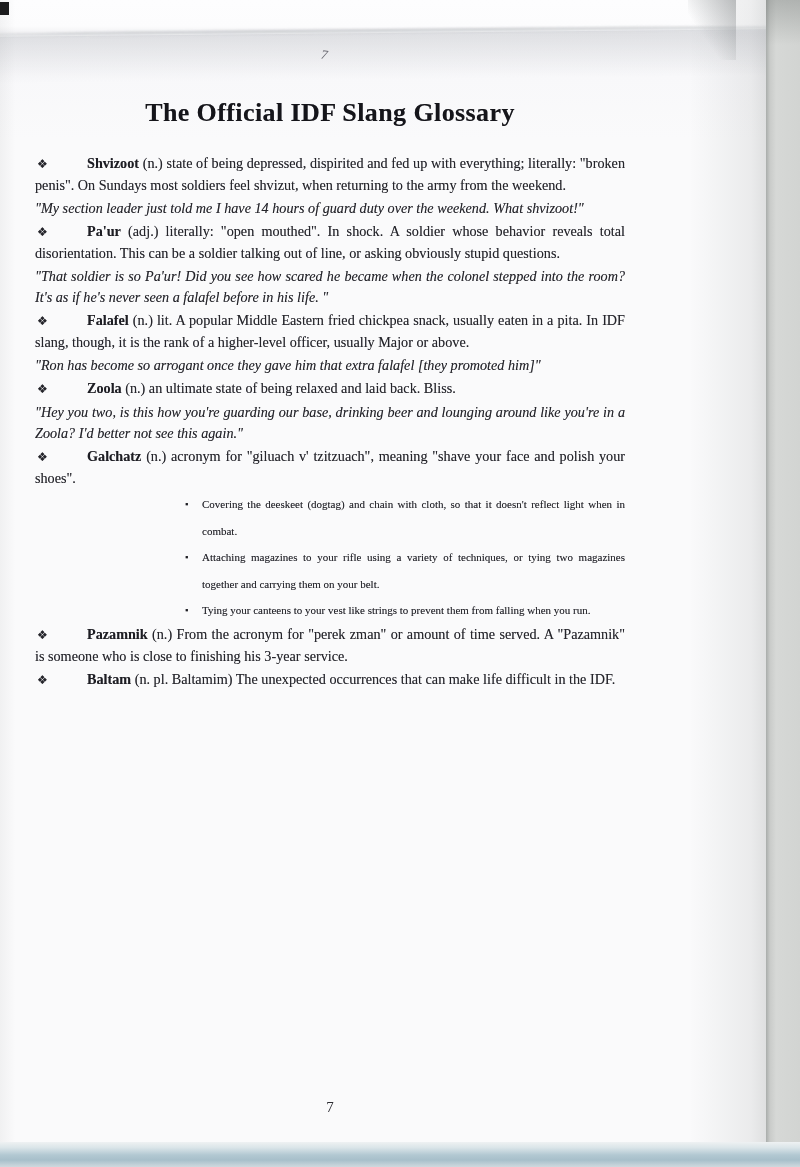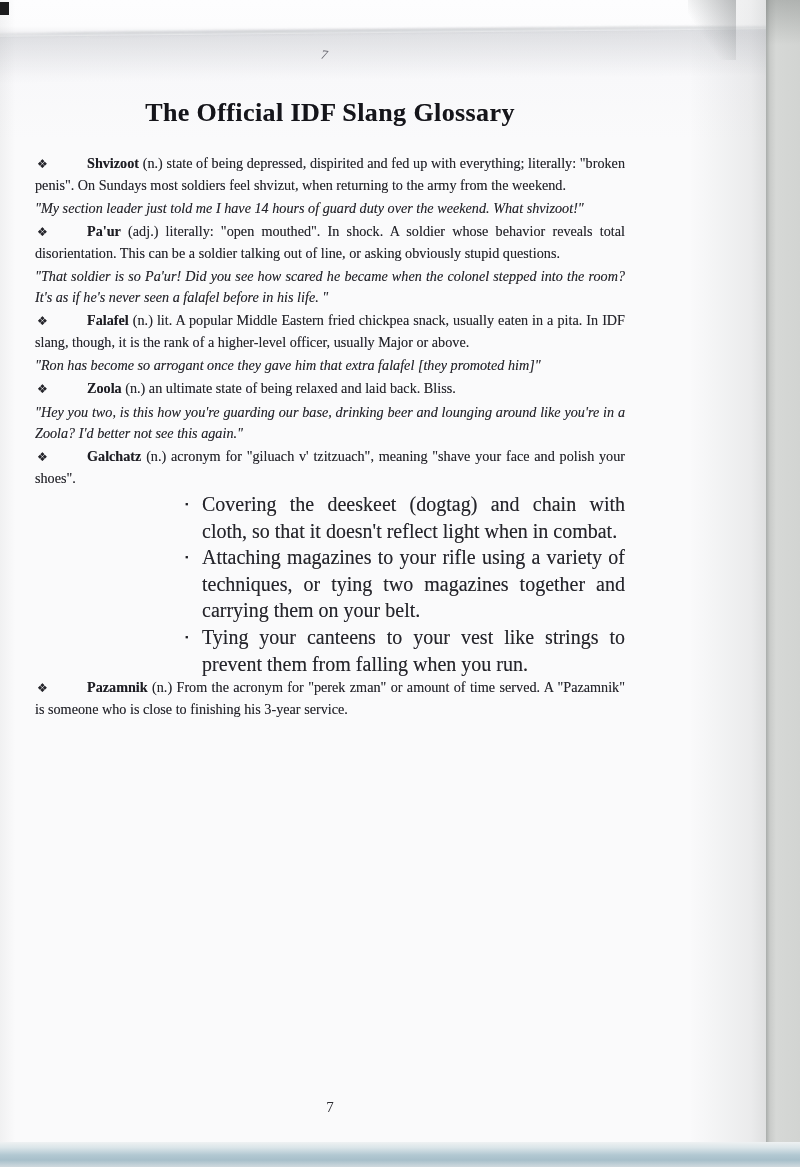--- a/index.html
+++ b/index.html
@@ -61,21 +61,21 @@
     font-size:26px; font-weight:bold; line-height:34px; letter-spacing:0.4px;
     text-align:center; color:#15151a; margin:0 0 23px 0;
   }
   .entry, .example { margin:0 0 2px 0; font-size:14.2px; line-height:21px; text-align:justify; }
   .example { font-style:italic; }
   .entry b { font-weight:bold; color:#1d1d23; }
   .bullet { display:inline-block; width:14px; font-size:12px; margin-left:2px; }
   .gap { display:inline-block; width:36px; }
   .sub-item { display:flex; margin-left:150px; }
   .sub-bullet { flex:none; width:17px; font-size:9px; line-height:26.6px; color:#1d1d23; }
-  .sub-text { flex:1; font-size:20px; line-height:26.6px; text-align:justify; }
+  .sub-text { flex:1; font-size:11px; line-height:26.6px; text-align:justify; }
   .page-number {
     position:absolute; left:35px; top:1099px; width:590px; text-align:center;
     font-size:15px; color:#2b2b31;
   }
 </style>
 </head>
 <body>
 
 <div class="paper">
   <div class="crease"></div>
@@ -102,20 +102,21 @@
         </div>
         <div class="sub-item">
           <span class="sub-bullet">▪</span>
           <div class="sub-text">Attaching magazines to your rifle using a variety of techniques, or tying two magazines together and carrying them on your belt.</div>
         </div>
         <div class="sub-item">
           <span class="sub-bullet">▪</span>
           <div class="sub-text">Tying your canteens to your vest like strings to prevent them from falling when you run.</div>
         </div>
         <p class="entry"><span class="bullet">❖</span><span class="gap"></span><b>Pazamnik</b><span> (n.) From the acronym for "perek zman" or amount of time served. A "Pazamnik" is someone who is close to finishing his 3-year service.</span></p>
+        <p class="entry"><span class="bullet">❖</span><span class="gap"></span><b>Baltam</b><span> (n. pl. Baltamim) The unexpected occurrences that can make life difficult in the IDF.</span></p>
       </div>
   </div>
 
   <div class="page-number">7</div>
 </div>
 
 <div class="right-strip"></div>
 <div class="right-strip-top"></div>
 <div class="bottom-band"></div>
 

